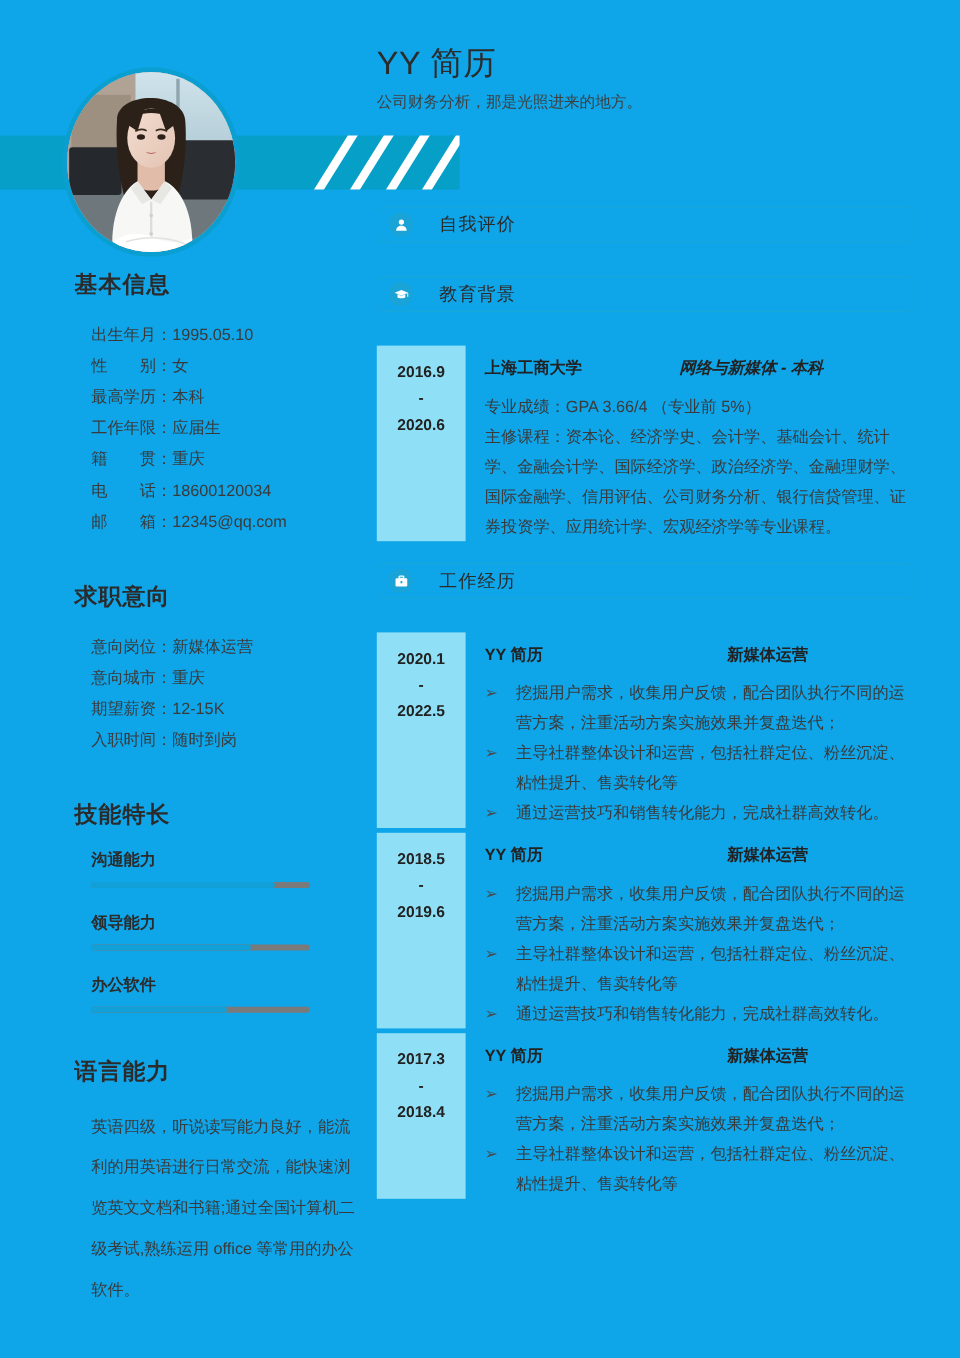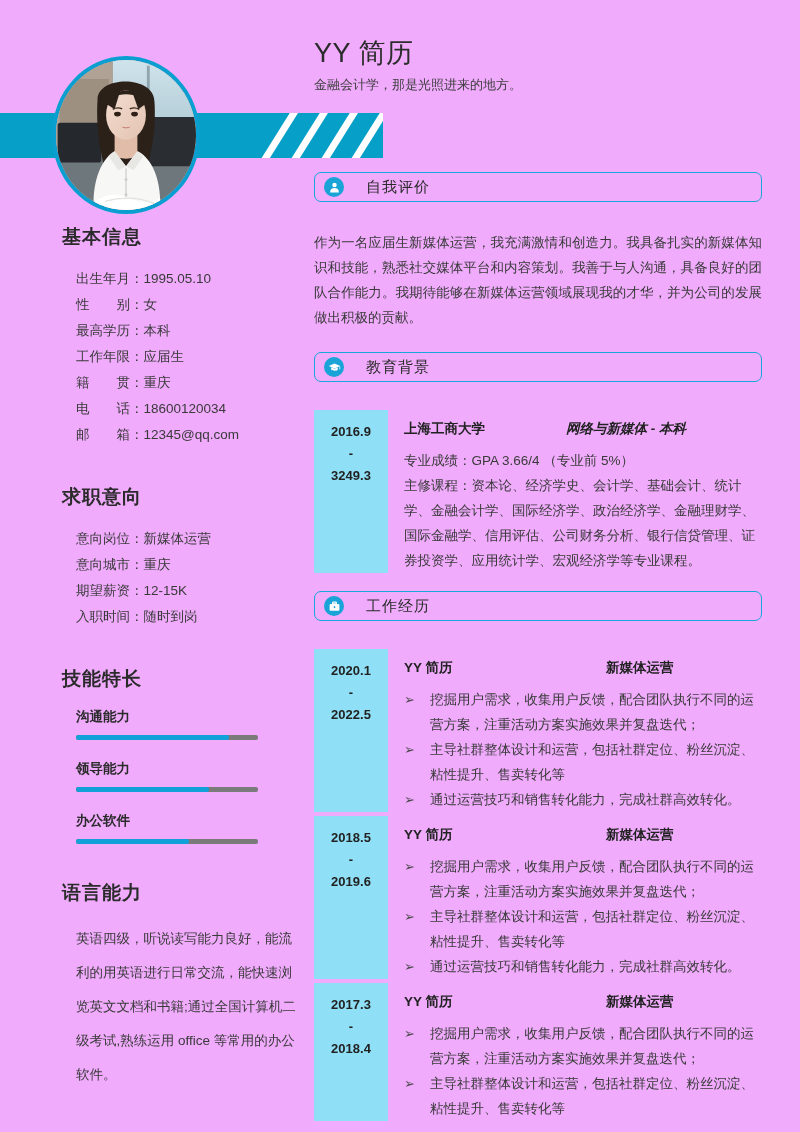--- a/index.html
+++ b/index.html
@@ -3,21 +3,21 @@
 <meta charset="utf-8">
 <style>
   * { box-sizing: border-box; margin: 0; padding: 0; }
   html, body {
     width: 800px; height: 1132px;
     background: #ffffff;
     font-family: "Liberation Sans", "DejaVu Sans", sans-serif;
     color: #3c3c3c;
     overflow: hidden;
   }
-  .page { position: relative; width: 800px; height: 1132px; background: #f0abfc; }
+  .page { position: relative; width: 800px; height: 1132px; background: #0ea5e9; }
 
   
   .band {
     position: absolute; left: 0; top: 113px;
     width: 383px; height: 45px;
     background: #069fc8;
     overflow: hidden;
   }
   .band .stripes {
     position: absolute; right: 0; top: 0; width: 130px; height: 45px;
@@ -216,21 +216,21 @@
       <circle cx="74" cy="126" r="1.6" fill="#cfcfca"></circle>
       <circle cx="74" cy="142" r="1.6" fill="#cfcfca"></circle>
 
       <path d="M40 150 C52 140 66 140 78 146 C90 151 100 150 110 146 L110 158 L40 158 Z" fill="#ffffff"></path>
       <path d="M52 149 q26 -8 52 2" stroke="#e2e2de" stroke-width="1.4" fill="none"></path>
     </svg>
   </div>
 
   <div class="title-block">
     <div class="title-main">YY 简历</div>
-    <div class="title-sub">金融会计学，那是光照进来的地方。</div>
+    <div class="title-sub">公司财务分析，那是光照进来的地方。</div>
   </div>
 
   <div class="left-col">
 
     <div class="side-block">
       <div class="side-head">基本信息</div>
       <div class="info-row">出生年月：1995.05.10</div>
       <div class="info-row">性　　别：女</div>
       <div class="info-row">最高学历：本科</div>
       <div class="info-row">工作年限：应届生</div>
@@ -280,38 +280,37 @@
 
     <div class="sec-head">
       <span class="sec-icon">
         <svg width="13" height="13" viewBox="0 0 16 16">
           <circle cx="8" cy="5" r="2.7" fill="#ffffff"></circle>
           <path d="M2.6 14 C2.6 10.2 5 8.7 8 8.7 C11 8.7 13.4 10.2 13.4 14 Z" fill="#ffffff"></path>
         </svg>
       </span>
       <span class="sec-title">自我评价</span>
     </div>
-    <div class="para">作为一名应届生新媒体运营，我充满激情和创造力。我具备扎实的新媒体知识和技能，熟悉社交媒体平台和内容策划。我善于与人沟通，具备良好的团队合作能力。我期待能够在新媒体运营领域展现我的才华，并为公司的发展做出积极的贡献。</div>
 
     <div class="sec-head">
       <span class="sec-icon">
         <svg width="13" height="13" viewBox="0 0 16 16">
           <path d="M8 3.2 L15 6.2 L8 9.2 L1 6.2 Z" fill="#ffffff"></path>
           <path d="M4 7.6 L4 10.8 C4 12.2 12 12.2 12 10.8 L12 7.6 L8 9.5 Z" fill="#ffffff"></path>
           <rect x="14.1" y="6.3" width="0.9" height="4" fill="#ffffff"></rect>
         </svg>
       </span>
       <span class="sec-title">教育背景</span>
     </div>
 
     <div class="entry">
       <div class="entry-date">
         <div>2016.9</div>
         <div class="dash">-</div>
-        <div>3249.3</div>
+        <div>2020.6</div>
       </div>
       <div class="entry-body">
         <div class="entry-row1">
           <span class="entry-org">上海工商大学</span>
           <span class="entry-major">网络与新媒体 - 本科</span>
         </div>
         <div class="entry-line edu-detail">专业成绩：GPA 3.66/4 （专业前 5%）</div>
         <div class="entry-line">主修课程：资本论、经济学史、会计学、基础会计、统计学、金融会计学、国际经济学、政治经济学、金融理财学、国际金融学、信用评估、公司财务分析、银行信贷管理、证券投资学、应用统计学、宏观经济学等专业课程。</div>
       </div>
     </div>

